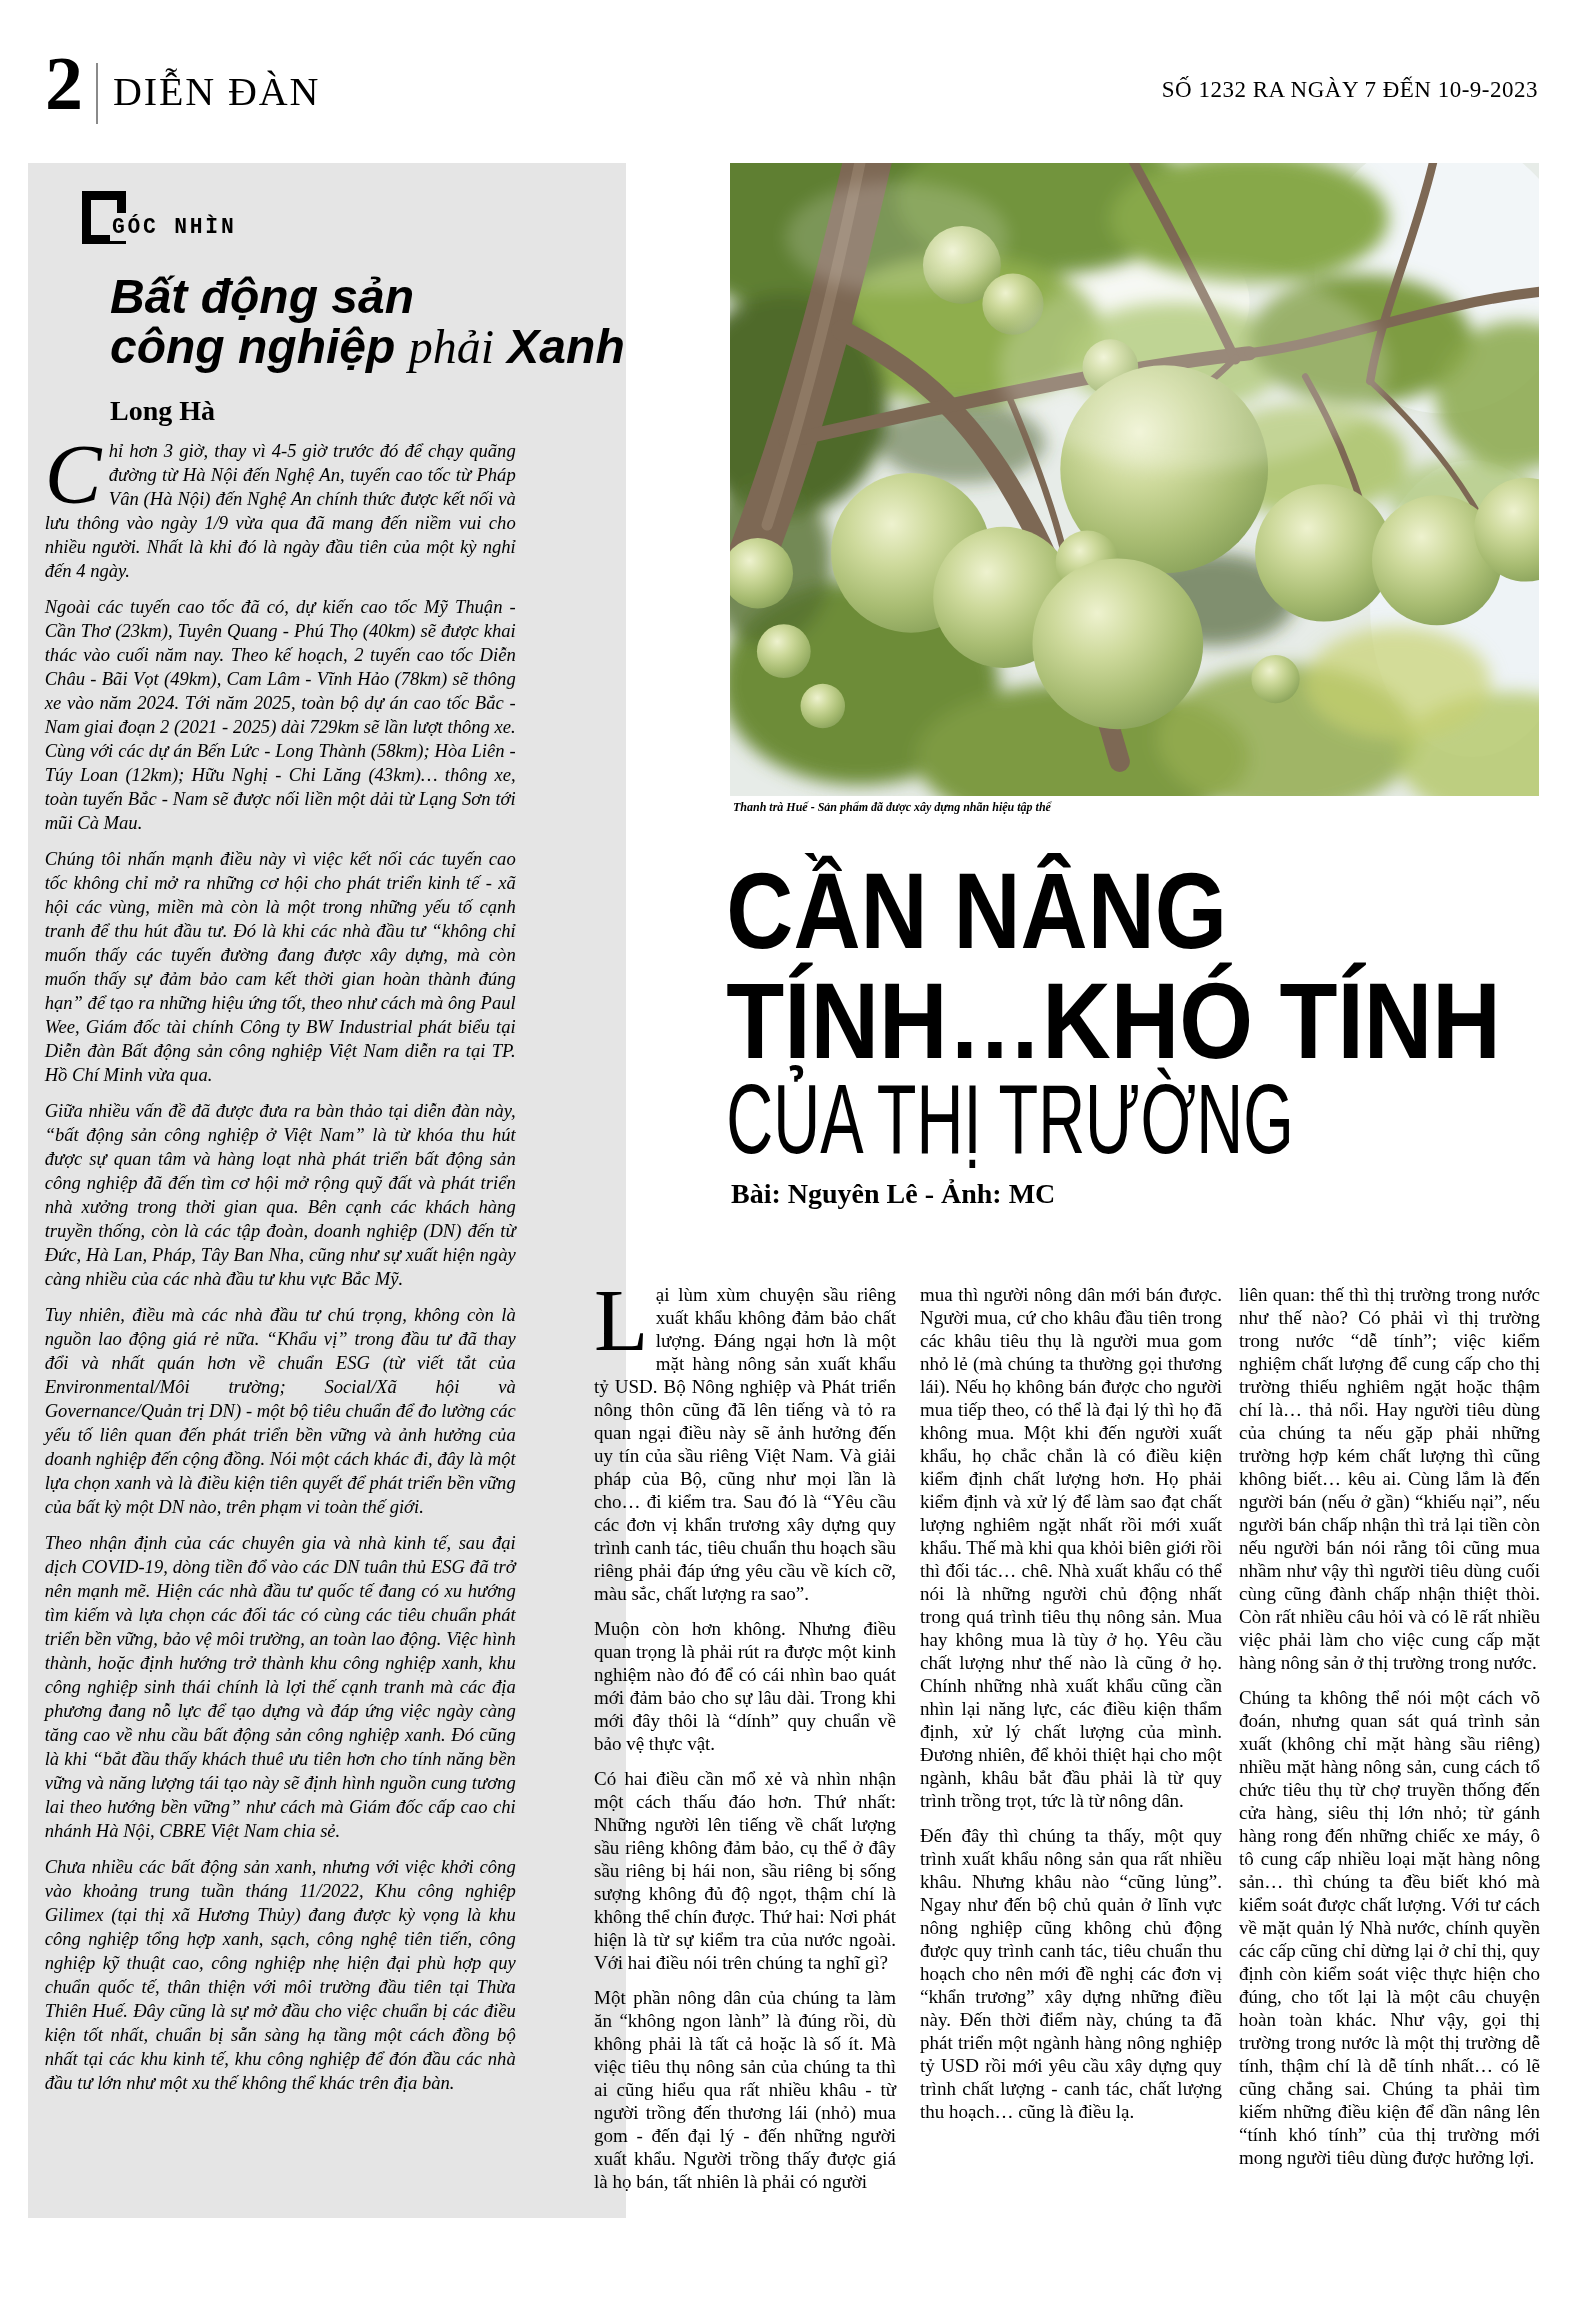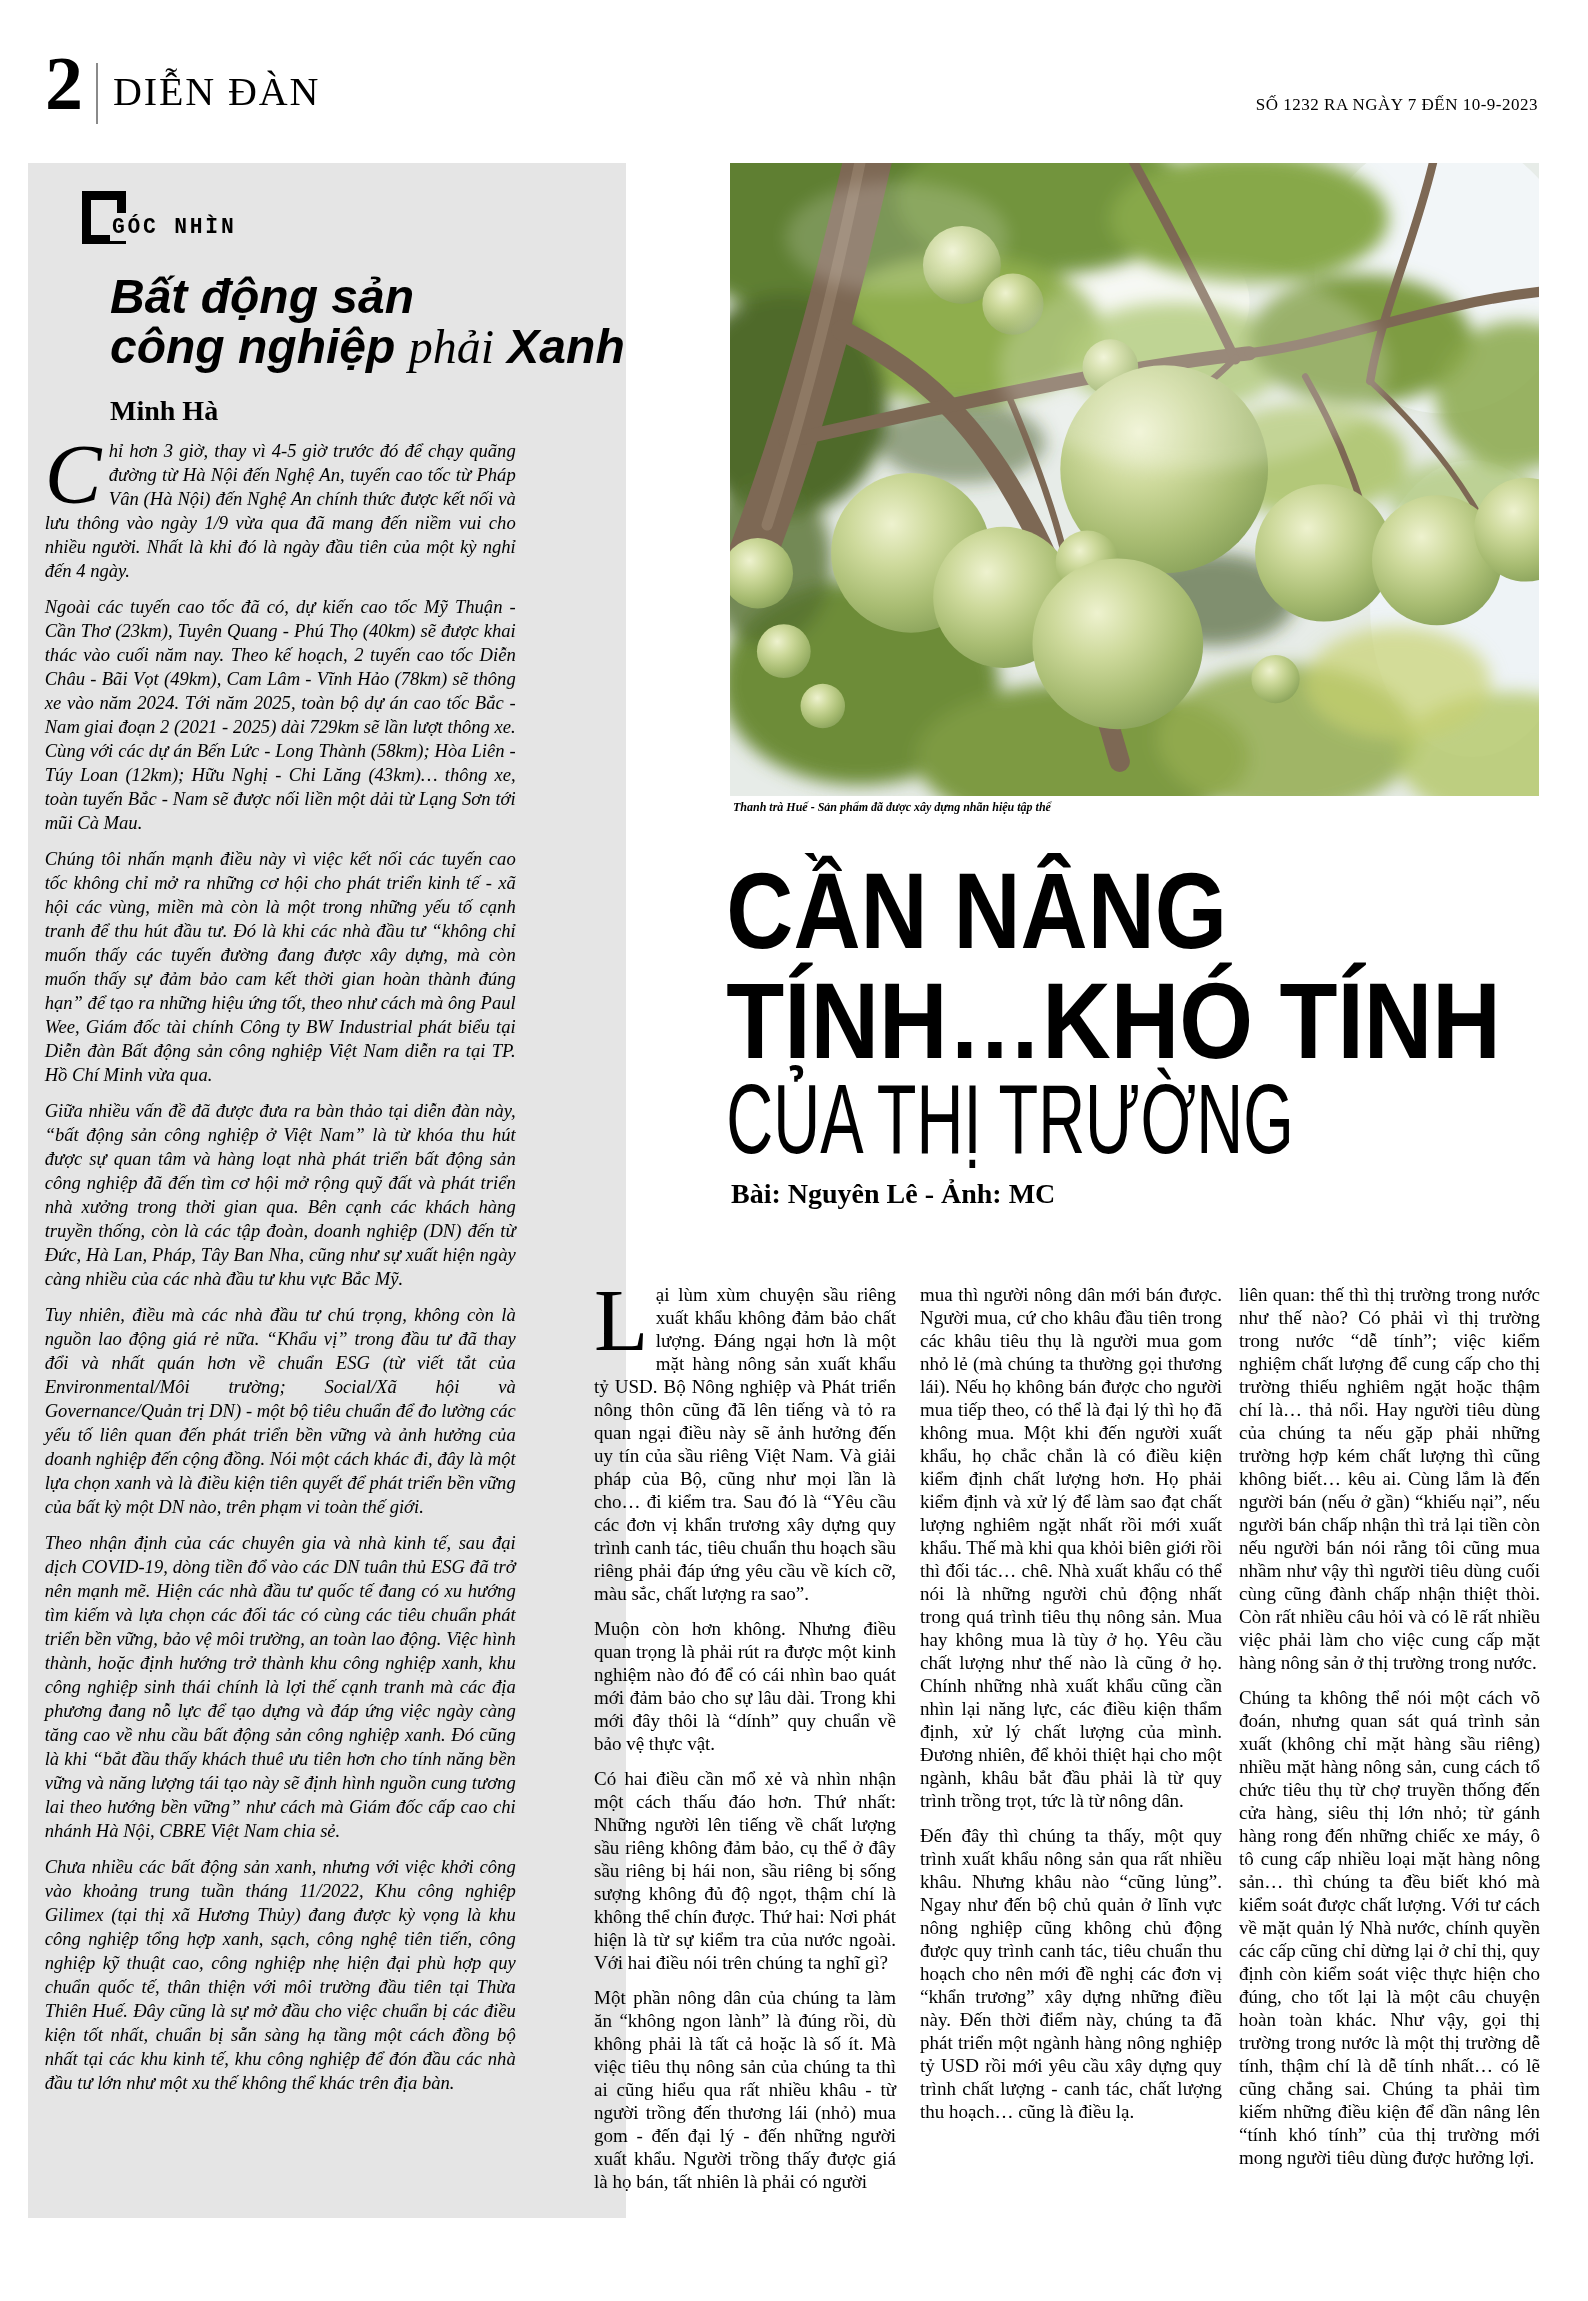--- a/index.html
+++ b/index.html
@@ -4,21 +4,21 @@
 <style>
   html,body{margin:0;padding:0;background:#888;}
   .page{position:relative;width:1589px;height:2301px;background:#ffffff;margin:0 auto;
         font-family:"Liberation Serif",serif;color:#000;overflow:hidden;}
   .abs{position:absolute;}
 
   
   .page-number{left:45px;top:45px;font-size:76px;font-weight:bold;line-height:1;}
   .header-divider{left:96px;top:63px;width:1.9px;height:61px;background:#8a8a8a;}
   .section-title{left:113px;top:72px;font-size:40px;letter-spacing:1.9px;line-height:1;}
-  .issue-date{right:51px;top:96px;font-size:17px;letter-spacing:0.5px;line-height:1;}
+  .issue-date{right:51px;top:78px;font-size:23px;letter-spacing:0.5px;line-height:1;}
 
   
   .opinion-box{left:28px;top:163px;width:598px;height:2055px;background:#e5e5e5;}
   .kicker-square{position:absolute;left:54px;top:28px;width:26px;height:35px;border:9.3px solid #000;background:transparent;}
   .kicker-label{position:absolute;left:82px;top:50px;font-family:"Liberation Mono",monospace;
                 font-weight:bold;font-size:21.3px;letter-spacing:2.8px;background:#e5e5e5;padding:1.9px 5.6px 1.9px 1.9px;}
   .sb-title{position:absolute;left:82px;top:109px;font-family:"Liberation Sans",sans-serif;
             font-style:italic;font-weight:bold;font-size:48px;line-height:50px;}
   .sb-title .light{font-weight:normal;font-family:Liberation Serif, serif;}
   .sb-author{position:absolute;left:82px;top:232px;font-weight:bold;font-size:28px;}
@@ -59,21 +59,21 @@
 
   <div class="abs opinion-box">
     <div class="kicker-square"></div>
     <div class="kicker-label">GÓC NHÌN</div>
     <div class="sb-title">
       <span>Bất động sản</span><br>
       <span>công nghiệp</span>
       <span class="light">phải</span>
       <span>Xanh</span>
     </div>
-    <div class="sb-author">Minh Hà</div>
+    <div class="sb-author">Long Hà</div>
     <div class="sb-body">
       <p><span class="dropcap-sb">C</span><span>hỉ hơn 3 giờ, thay vì 4-5 giờ trước đó để chạy quãng đường từ Hà Nội đến Nghệ An, tuyến cao tốc từ Pháp Vân (Hà Nội) đến Nghệ An chính thức được kết nối và lưu thông vào ngày 1/9 vừa qua đã mang đến niềm vui cho nhiều người. Nhất là khi đó là ngày đầu tiên của một kỳ nghỉ đến 4 ngày.</span></p>
       <p>Ngoài các tuyến cao tốc đã có, dự kiến cao tốc Mỹ Thuận - Cần Thơ (23km), Tuyên Quang - Phú Thọ (40km) sẽ được khai thác vào cuối năm nay. Theo kế hoạch, 2 tuyến cao tốc Diễn Châu - Bãi Vọt (49km), Cam Lâm - Vĩnh Hảo (78km) sẽ thông xe vào năm 2024. Tới năm 2025, toàn bộ dự án cao tốc Bắc - Nam giai đoạn 2 (2021 - 2025) dài 729km sẽ lần lượt thông xe. Cùng với các dự án Bến Lức - Long Thành (58km); Hòa Liên - Túy Loan (12km); Hữu Nghị - Chi Lăng (43km)… thông xe, toàn tuyến Bắc - Nam sẽ được nối liền một dải từ Lạng Sơn tới mũi Cà Mau.</p>
       <p>Chúng tôi nhấn mạnh điều này vì việc kết nối các tuyến cao tốc không chỉ mở ra những cơ hội cho phát triển kinh tế - xã hội các vùng, miền mà còn là một trong những yếu tố cạnh tranh để thu hút đầu tư. Đó là khi các nhà đầu tư “không chỉ muốn thấy các tuyến đường đang được xây dựng, mà còn muốn thấy sự đảm bảo cam kết thời gian hoàn thành đúng hạn” để tạo ra những hiệu ứng tốt, theo như cách mà ông Paul Wee, Giám đốc tài chính Công ty BW Industrial phát biểu tại Diễn đàn Bất động sản công nghiệp Việt Nam diễn ra tại TP. Hồ Chí Minh vừa qua.</p>
       <p>Giữa nhiều vấn đề đã được đưa ra bàn thảo tại diễn đàn này, “bất động sản công nghiệp ở Việt Nam” là từ khóa thu hút được sự quan tâm và hàng loạt nhà phát triển bất động sản công nghiệp đã đến tìm cơ hội mở rộng quỹ đất và phát triển nhà xưởng trong thời gian qua. Bên cạnh các khách hàng truyền thống, còn là các tập đoàn, doanh nghiệp (DN) đến từ Đức, Hà Lan, Pháp, Tây Ban Nha, cũng như sự xuất hiện ngày càng nhiều của các nhà đầu tư khu vực Bắc Mỹ.</p>
       <p>Tuy nhiên, điều mà các nhà đầu tư chú trọng, không còn là nguồn lao động giá rẻ nữa. “Khẩu vị” trong đầu tư đã thay đổi và nhất quán hơn về chuẩn ESG (từ viết tắt của Environmental/Môi trường; Social/Xã hội và Governance/Quản trị DN) - một bộ tiêu chuẩn để đo lường các yếu tố liên quan đến phát triển bền vững và ảnh hưởng của doanh nghiệp đến cộng đồng. Nói một cách khác đi, đây là một lựa chọn xanh và là điều kiện tiên quyết để phát triển bền vững của bất kỳ một DN nào, trên phạm vi toàn thế giới.</p>
       <p>Theo nhận định của các chuyên gia và nhà kinh tế, sau đại dịch COVID-19, dòng tiền đổ vào các DN tuân thủ ESG đã trở nên mạnh mẽ. Hiện các nhà đầu tư quốc tế đang có xu hướng tìm kiếm và lựa chọn các đối tác có cùng các tiêu chuẩn phát triển bền vững, bảo vệ môi trường, an toàn lao động. Việc hình thành, hoặc định hướng trở thành khu công nghiệp xanh, khu công nghiệp sinh thái chính là lợi thế cạnh tranh mà các địa phương đang nỗ lực để tạo dựng và đáp ứng việc ngày càng tăng cao về nhu cầu bất động sản công nghiệp xanh. Đó cũng là khi “bắt đầu thấy khách thuê ưu tiên hơn cho tính năng bền vững và năng lượng tái tạo này sẽ định hình nguồn cung tương lai theo hướng bền vững” như cách mà Giám đốc cấp cao chi nhánh Hà Nội, CBRE Việt Nam chia sẻ.</p>
       <p>Chưa nhiều các bất động sản xanh, nhưng với việc khởi công vào khoảng trung tuần tháng 11/2022, Khu công nghiệp Gilimex (tại thị xã Hương Thủy) đang được kỳ vọng là khu công nghiệp tổng hợp xanh, sạch, công nghệ tiên tiến, công nghiệp kỹ thuật cao, công nghiệp nhẹ hiện đại phù hợp quy chuẩn quốc tế, thân thiện với môi trường đầu tiên tại Thừa Thiên Huế. Đây cũng là sự mở đầu cho việc chuẩn bị các điều kiện tốt nhất, chuẩn bị sẵn sàng hạ tầng một cách đồng bộ nhất tại các khu kinh tế, khu công nghiệp để đón đầu các nhà đầu tư lớn như một xu thế không thể khác trên địa bàn.</p>
     </div>
   </div>

